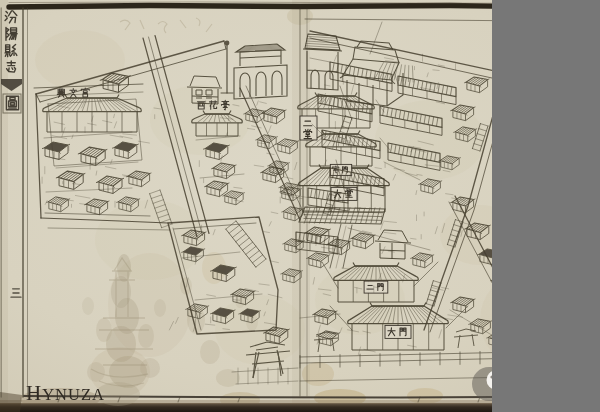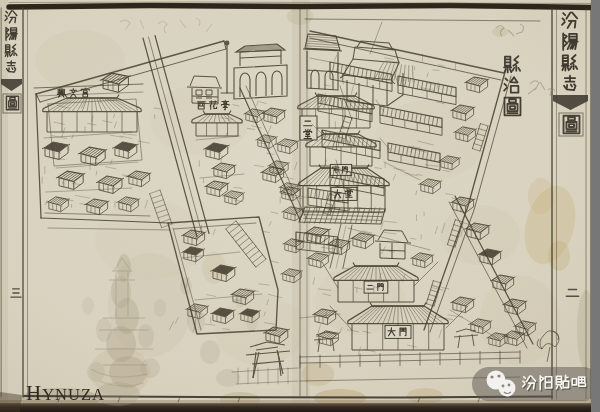--- a/index.html
+++ b/index.html
@@ -1,15 +1,15 @@
 <!DOCTYPE html>
 <html><head><meta charset="utf-8">
 <style>
 html,body{margin:0;padding:0;background:#777;}
-#page{position:relative;width:591px;height:412px;overflow:hidden;font-family:"Liberation Sans",sans-serif;}
+#page{position:relative;width:492px;height:412px;overflow:hidden;font-family:"Liberation Sans",sans-serif;}
 </style></head>
 <body>
 <div id="page">
 <svg width="600" height="412" viewBox="0 0 600 412">
 <defs>
 <radialGradient id="pg" cx="45%" cy="40%" r="85%">
  <stop offset="0%" stop-color="#dcd7c6"></stop>
  <stop offset="60%" stop-color="#d8d2bf"></stop>
  <stop offset="100%" stop-color="#cfc8b3"></stop>
 </radialGradient>

